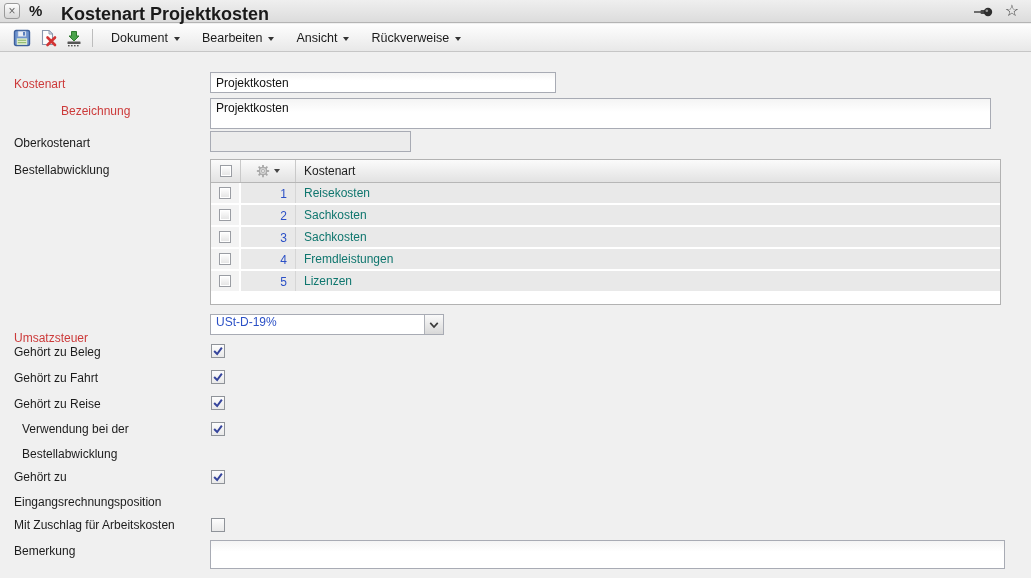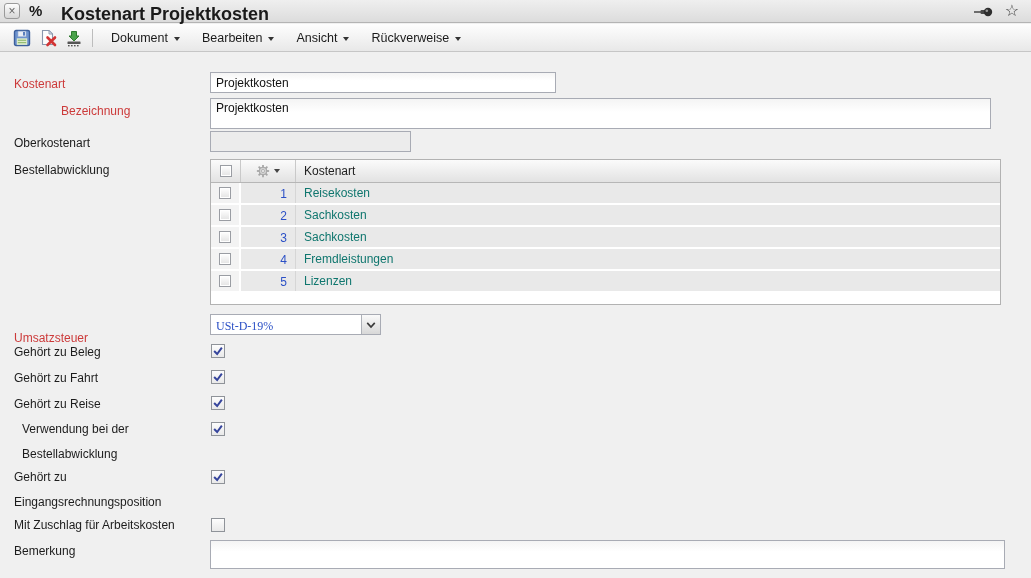--- a/index.html
+++ b/index.html
@@ -73,22 +73,22 @@
   
   .checkbox { position:absolute; width:14px; height:14px; border:1px solid #8f9399;
     background:linear-gradient(#fdfdfd,#e9e9e9); display:flex; align-items:center; justify-content:center; }
   .checkbox[data-checked="false"] svg { visibility:hidden; }
   .cb-small { width:12px; height:12px; border:1px solid #9a9da3; background:linear-gradient(#fff,#e3e3e3);
     box-shadow:inset 0 0 0 1px #fff; }
   .cb0 { left:211px; top:344px; } .cb1 { left:211px; top:370px; } .cb2 { left:211px; top:396px; }
   .cb3 { left:211px; top:422px; } .cb4 { left:211px; top:470px; } .cb5 { left:211px; top:518px; }
 
   
-  .dropdown { position:absolute; left:210px; top:314px; width:171px; height:21px;
-    border:1px solid #a8abb4; background:#fff; display:flex; align-items:flex-end;font-family:Liberation Serif, serif; }
+  .dropdown { position:absolute; left:210px; top:314px; width:234px; height:21px;
+    border:1px solid #a8abb4; background:#fff; display:flex; align-items:flex-start; }
   .dropdown .dd-value { flex:1; padding-left:5px; color:#2b50c6; }
   .dd-btn { width:19px; height:100%; border-left:1px solid #aeb1b8;
     background:linear-gradient(#fafafa,#d8d8d8); display:flex; align-items:center; justify-content:center; }
 </style>
 </head>
 <body>
 
 <div class="frame">
 
   <div class="titlebar">

